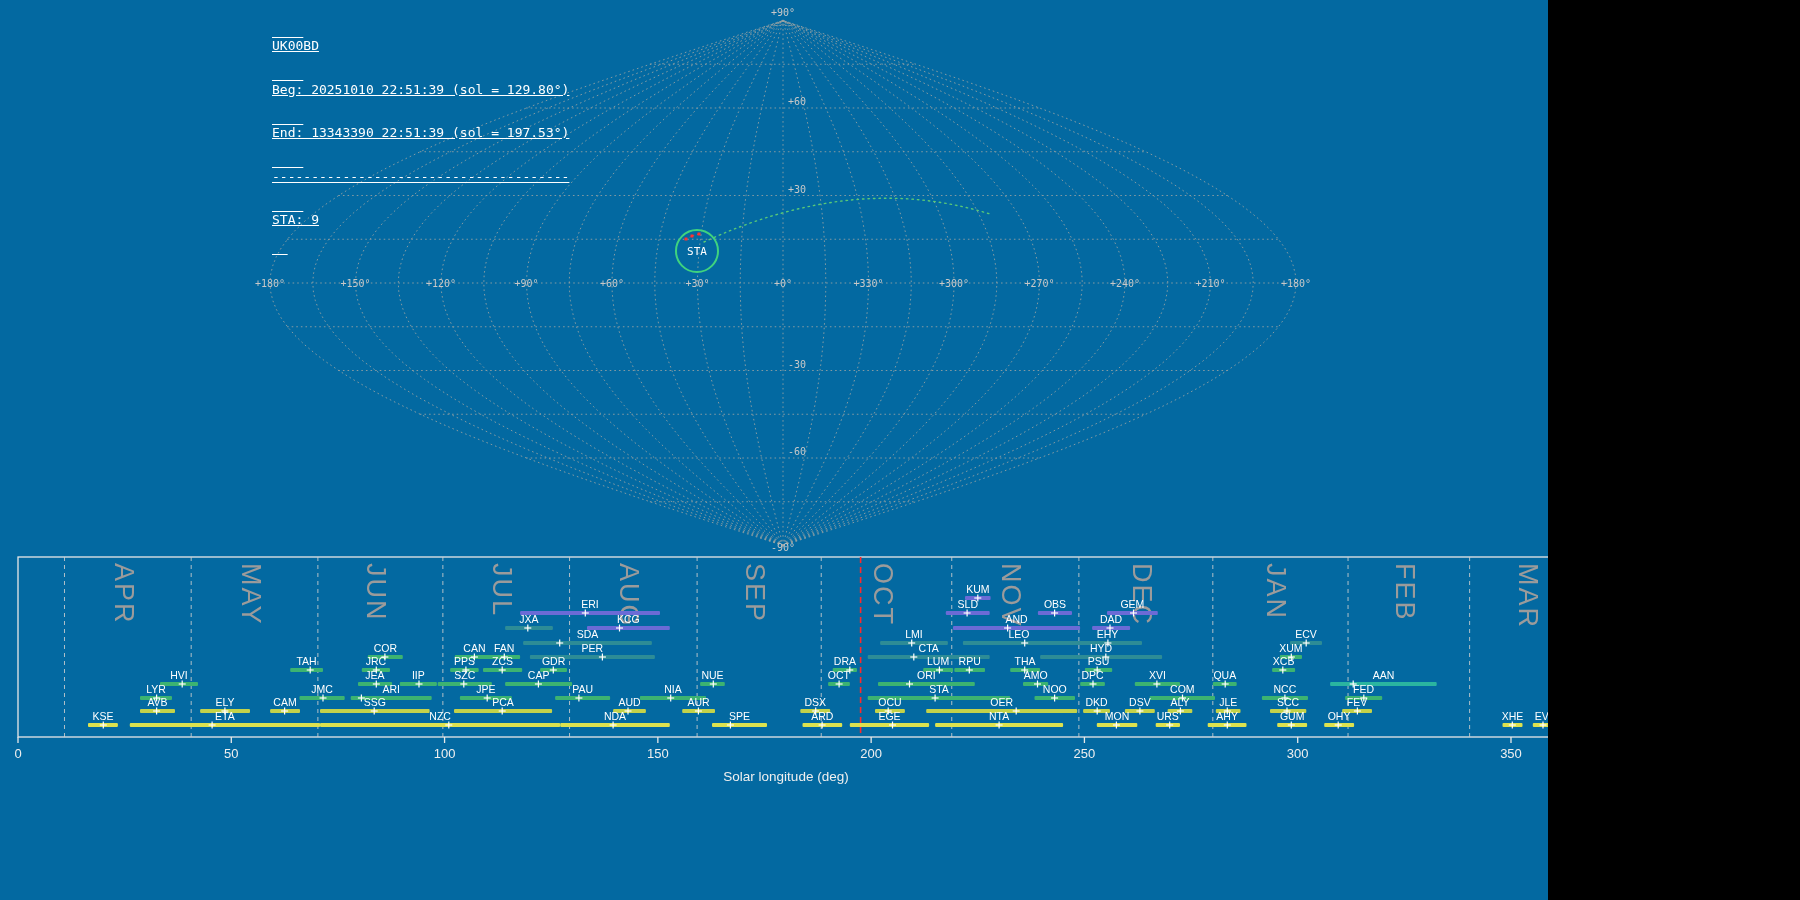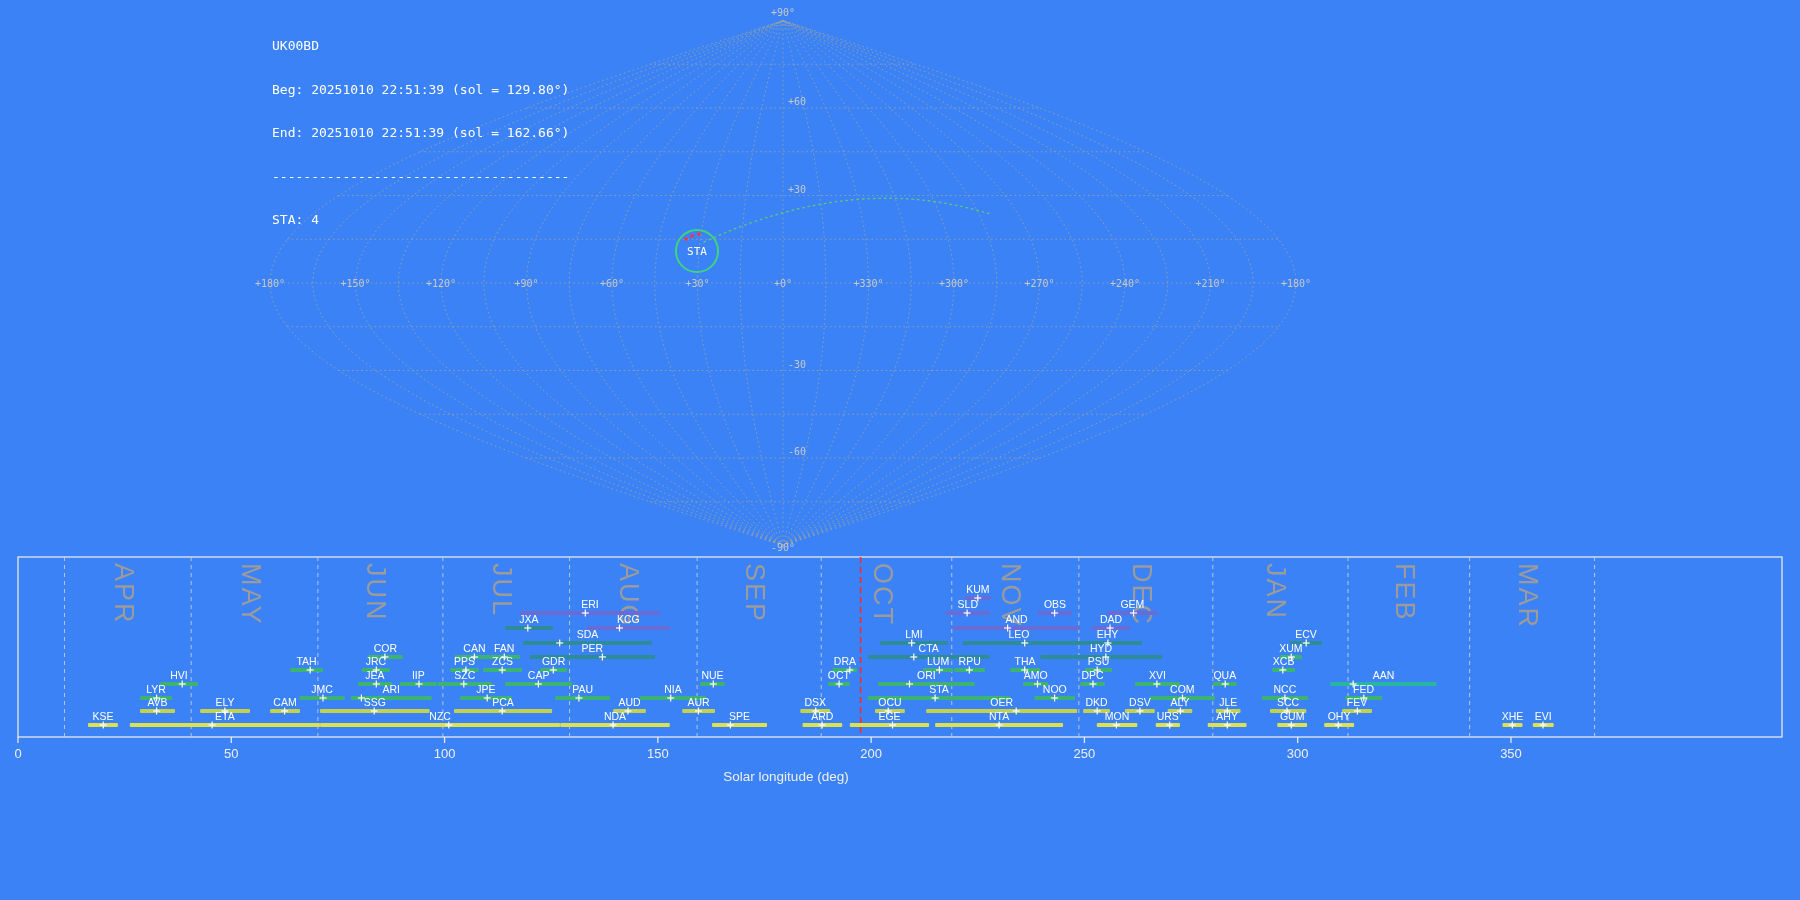--- a/index.html
+++ b/index.html
@@ -1,19 +1,19 @@
 <!DOCTYPE html>
 <html><head>
 <meta charset="utf-8">
 <style>
   html,body{margin:0;padding:0;background:#000;}
-  .stage{position:relative;width:1800px;height:900px;background:#3b82f6;overflow:hidden;
+  .stage{position:relative;width:1548px;height:900px;background:#0369a1;overflow:hidden;
          font-family:"DejaVu Sans Mono","Liberation Mono",monospace;}
   svg{position:absolute;left:0;top:0;}
-  .header{position:absolute;left:272px;top:10px;color:#fff;font-size:13px;line-height:14.5px;white-space:pre;}
+  .header{position:absolute;left:272px;top:10px;color:#fff;font-size:13px;line-height:14.5px;white-space:pre;text-decoration:underline;}
   .header div{height:14.5px;}
 </style>
 </head>
 <body>
 
 <div class="stage">
 
   <svg id="plot" width="1800" height="900" viewBox="0 0 1800 900">
     <g id="sky-grid">
         <line x1="650.2258298624068" y1="501.7525" x2="915.7741701375932" y2="501.7525" stroke="#9aa3a3" stroke-dasharray="0.8 3.8" stroke-width="1" stroke-linecap="round" fill="none" opacity="0.85"></line>
@@ -481,18 +481,18 @@
         <text x="1297.71" y="758" fill="#efefef" font-size="13px" text-anchor="middle" font-family="&quot;Liberation Sans&quot;,&quot;DejaVu Sans&quot;,sans-serif">300</text>
         <line x1="1510.995" y1="737" x2="1510.995" y2="743" stroke="#e8e8e8" stroke-width="1.3"></line>
         <text x="1510.995" y="758" fill="#efefef" font-size="13px" text-anchor="middle" font-family="&quot;Liberation Sans&quot;,&quot;DejaVu Sans&quot;,sans-serif">350</text>
         <text x="786" y="781" fill="#efefef" font-size="13.5px" text-anchor="middle" font-family="&quot;Liberation Sans&quot;,&quot;DejaVu Sans&quot;,sans-serif">Solar longitude (deg)</text>
       </g>
   </svg>
 
   <div class="header">
     <div>UK00BD</div>
     <div>Beg: 20251010 22:51:39 (sol = 129.80°)</div>
-    <div>End: 20251010 22:51:39 (sol = 162.66°)</div>
+    <div>End: 13343390 22:51:39 (sol = 197.53°)</div>
     <div>--------------------------------------</div>
-    <div>STA: 4</div>
+    <div>STA: 9</div>
   </div>
 
 </div>
 
 </body></html>

